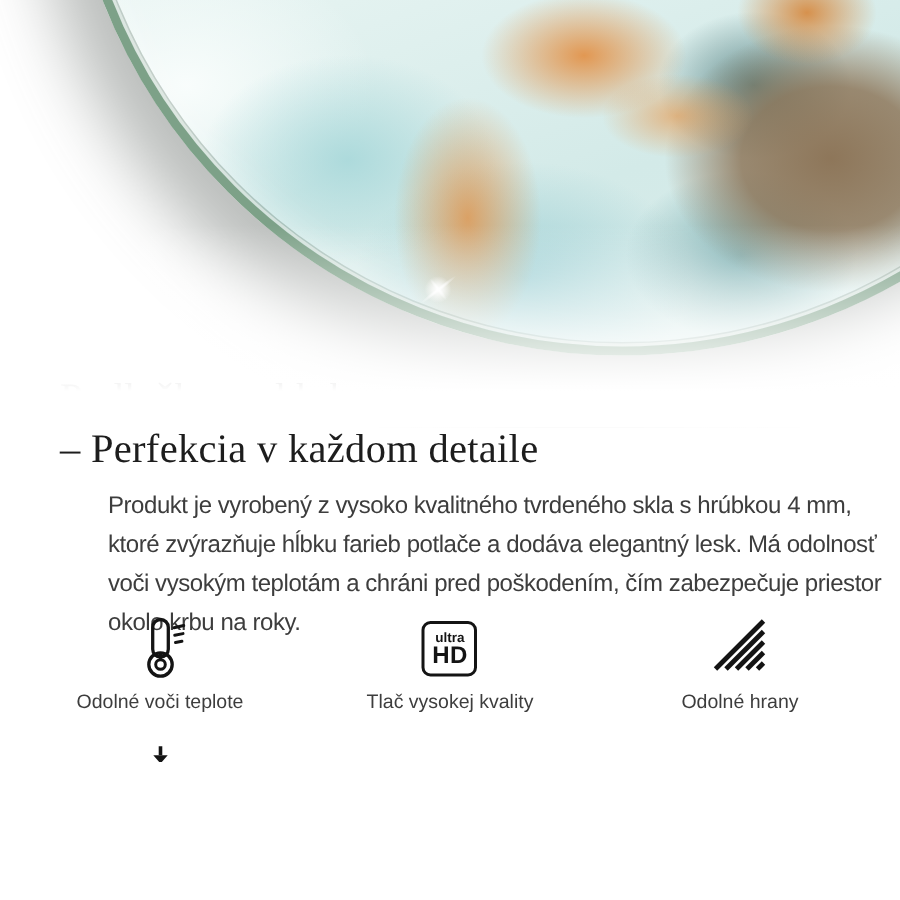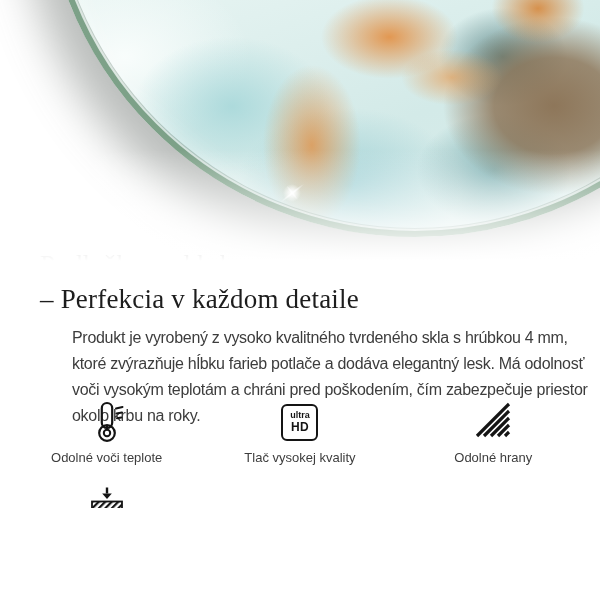--- a/index.html
+++ b/index.html
@@ -55,30 +55,30 @@
   .desc {
     position:absolute; left:40px; top:309px; width:527px;
     font-size:16px; line-height:26px; color:#3d3d3d; letter-spacing:-0.3px;margin-left:32px;
   }
 
   
   .features {
     position:absolute; left:10px; top:399px; width:580px;
     display:grid; grid-template-columns:repeat(3,1fr); grid-auto-rows:86px;
   }
-  .feature { display:flex; flex-direction:column; align-items:center; }
+  .feature { display:flex; flex-direction:column; align-items:center;justify-content:center; }
   .icon-wrap { height:46px; display:flex; align-items:center; justify-content:center; }
   .feature-label { margin-top:5px; font-size:13px; color:#3d3d3d; white-space:nowrap; }
   .icon-svg { display:block; }
   .uhd-box {
     width:33px; height:33px; border:2.6px solid #141414; border-radius:6px;
     display:flex; flex-direction:column; align-items:center; justify-content:center; color:#141414;
   }
   .uhd-top { font-size:9px; font-weight:700; line-height:10px; }
-  .uhd-bottom { font-size:12px; font-weight:800; line-height:15px; letter-spacing:0.3px; }
+  .uhd-bottom { font-size:16px; font-weight:800; line-height:15px; letter-spacing:0.3px; }
 </style>
 </head>
 <body>
 
 <div class="screen">
 
   <div class="hero">
     <div class="glass"></div>
     <div class="fade"></div>
     <div class="sparkle"></div>

